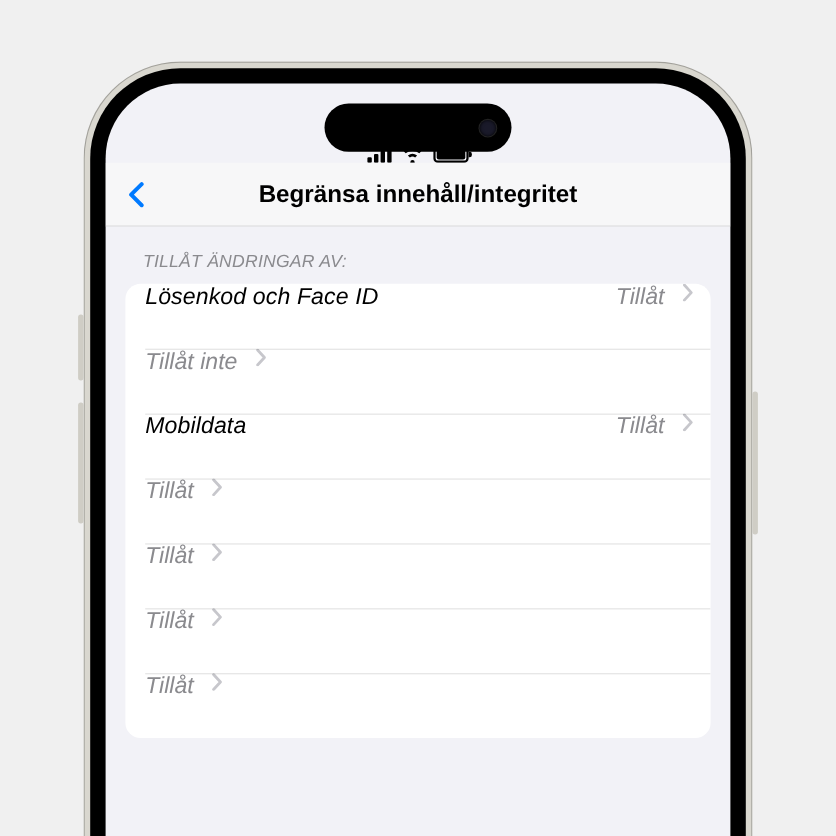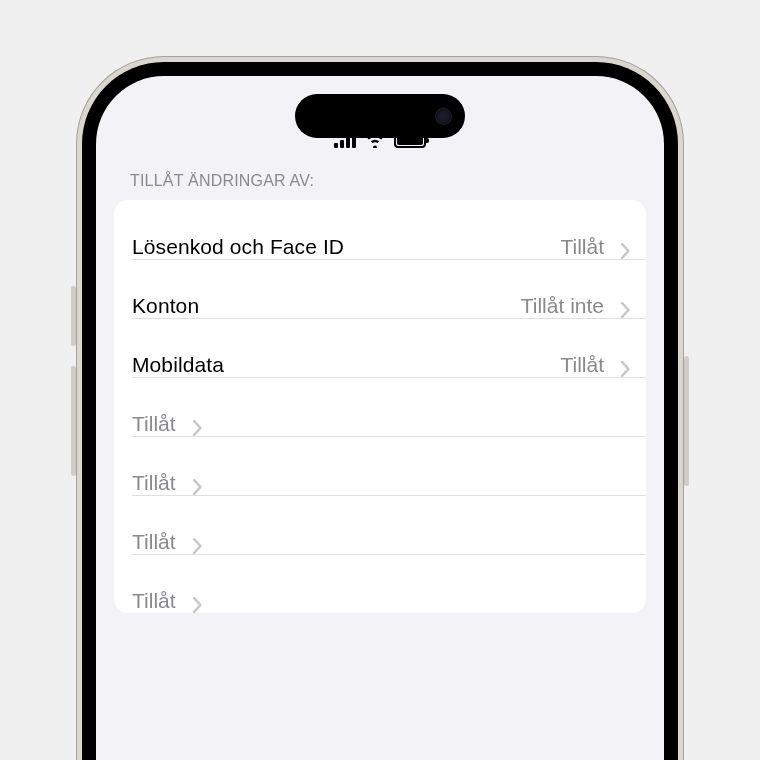--- a/index.html
+++ b/index.html
@@ -93,37 +93,37 @@
   }
   .back-btn { display:flex; align-items:center; color:#007aff; font-size:22px; padding:6px;}
   .nav-title {
     position:absolute; left:0; right:0;
     text-align:center;
     font-size: 22px;
     font-weight: 600;
     color:#000;
     pointer-events:none;
   }
-  .content { padding: 0 0 0 0; }
+  .content { padding: 0 0 0 0; font-style: italic; }
   .section-header {
     font-size: 16px;
     color: #8a8a8e;
     letter-spacing: .2px;
     padding: 24px 34px 10px;
     text-transform: none;
   }
   .list-group {
     background:#fff;
     margin: 0 18px;
     border-radius: 14px;
     overflow:hidden;
   }
   .row {
     display:flex;
-    align-items:flex-end;
+    align-items:flex-start;
     height: 59px;
     padding: 0 16px 0 18px;
     position:relative;
   }
   .row + .row::before {
     content:"";
     position:absolute; top:0; left:18px; right:0;
     height:1px; background: rgba(0,0,0,.12);
   }
   .row .label { flex:1; font-size:21px; color:#000; letter-spacing:.1px;}
@@ -155,35 +155,42 @@
             <svg width="22" height="16" viewBox="0 0 22 16">
                 <path fill="#000" d="M11 13.5a2 2 0 1 0 .001 4A2 2 0 0 0 11 13.5zm-4.2-4.2 1.8 1.8a4.3 4.3 0 0 1 4.8 0l1.8-1.8a7 7 0 0 0-8.4 0zM3 5.6l1.8 1.8a10 10 0 0 1 12.4 0L19 5.6a12.6 12.6 0 0 0-16 0z"></path>
               </svg>
           </span>
           <span class="battery">
               <i></i>
             </span>
         </div>
       </div>
 
+      <div class="nav-bar">
+        <div class="back-btn">
+          <svg width="16" height="24" viewBox="0 0 12 20">
+              <path fill="none" stroke="#007aff" stroke-width="3" stroke-linecap="round" stroke-linejoin="round" d="M10 2 2 10l8 8"></path>
+            </svg>
+        </div>
+        <div class="nav-title">Begränsa innehåll/integritet</div>
+      </div>
 
       <div class="content">
         <div class="section-header">TILLÅT ÄNDRINGAR AV:</div>
         <div class="list-group" id="list-group">
             <div class="row">
               <span class="label">Lösenkod och Face ID</span>
               <span class="value">Tillåt</span>
               <span class="chevron">
                 <svg width="10" height="16" viewBox="0 0 8 14">
                   <path fill="none" stroke="#c7c7cc" stroke-width="2.2" stroke-linecap="round" stroke-linejoin="round" d="M1.5 1 7 7l-5.5 6"></path>
                 </svg>
               </span>
             </div>
             <div class="row">
-              <span class="label">Konton</span>
               <span class="value">Tillåt inte</span>
               <span class="chevron">
                 <svg width="10" height="16" viewBox="0 0 8 14">
                   <path fill="none" stroke="#c7c7cc" stroke-width="2.2" stroke-linecap="round" stroke-linejoin="round" d="M1.5 1 7 7l-5.5 6"></path>
                 </svg>
               </span>
             </div>
             <div class="row">
               <span class="label">Mobildata</span>
               <span class="value">Tillåt</span>

